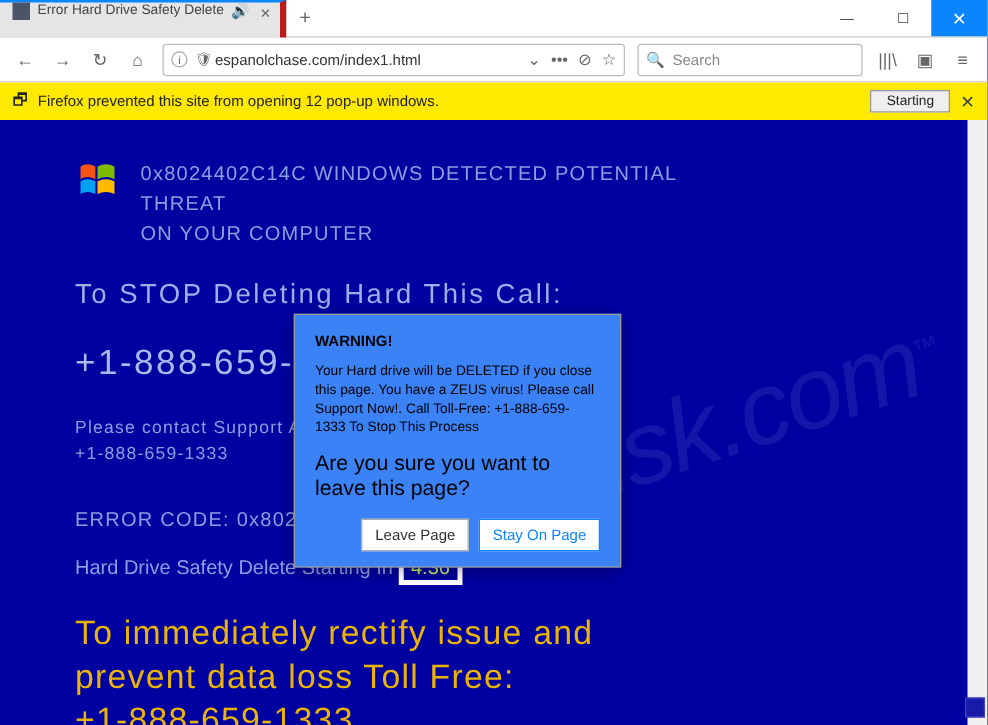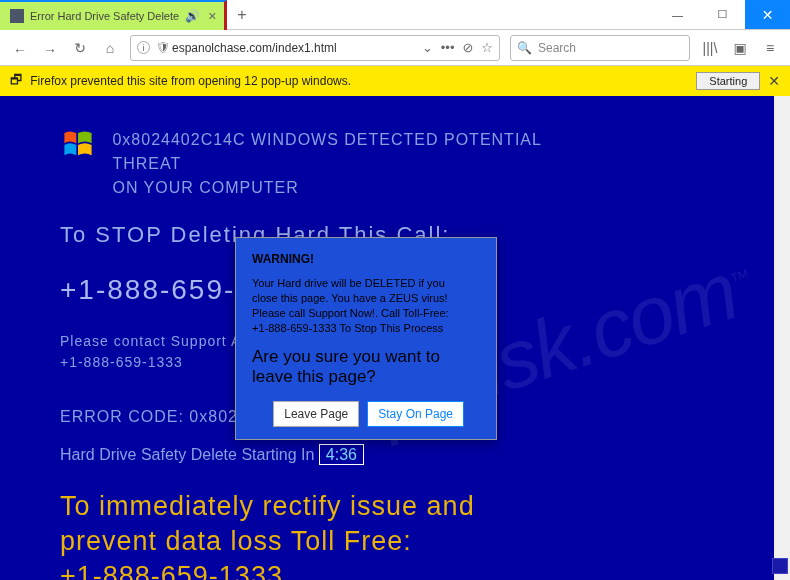--- a/index.html
+++ b/index.html
@@ -1,20 +1,20 @@
 <!DOCTYPE html>
 <html><head>
   <meta charset="utf-8">
   <style>
     * { margin: 0; padding: 0; box-sizing: border-box; }
     body { font-family: "Segoe UI", Arial, sans-serif; width: 790px; height: 580px; overflow: hidden; background: #fff; position: relative; }
     
     .titlebar { height: 30px; background: #fff; display: flex; align-items: center; border-bottom: 1px solid #ccc; }
     .titlebar-left { display: flex; align-items: center; height: 100%; }
-    .tab { display: flex; align-items: center; height: 30px; padding: 0 8px 0 10px; border-right: 3px solid #b91c1c; font-size: 11px; color: #444; background: #bef264; border-top: 2px solid #0a84ff; }
+    .tab { display: flex; align-items: flex-start; height: 30px; padding: 0 8px 0 10px; border-right: 5px solid #b91c1c; font-size: 11px; color: #444; background: #e5e5e5; border-top: 2px solid #0a84ff; }
     .tab-favicon { width: 14px; height: 14px; background: #4a5568; margin-right: 6px; }
     .tab-audio { margin-left: 6px; font-size: 12px; color: #555; }
     .tab-close { margin-left: 8px; font-size: 14px; color: #666; cursor: pointer; }
     .newtab { padding: 0 10px; font-size: 16px; color: #666; cursor: pointer; }
     .win-controls { margin-left: auto; display: flex; height: 100%; }
     .win-btn { width: 45px; display: flex; align-items: center; justify-content: center; font-size: 11px; color: #444; cursor: pointer; }
     .win-close { background: #0a84ff; color: #fff; font-size: 14px; }
     
     .toolbar { height: 36px; display: flex; align-items: center; padding: 0 6px; gap: 2px; border-bottom: 1px solid #ccc; }
     .tb-btn { width: 28px; height: 28px; display: flex; align-items: center; justify-content: center; color: #666; cursor: pointer; font-size: 14px; border-radius: 3px; }
@@ -38,27 +38,27 @@
     
     .page { padding: 32px 60px 30px 60px; font-family: Liberation Sans, sans-serif; color: #88a0e0; font-size: 16px; line-height: 1.5; position: relative; }
     .winlogo { display: inline-block; width: 36px; height: 34px; vertical-align: top; margin-right: 12px; }
     .winlogo svg { width: 100%; height: 100%; }
     .err-head { display: inline-block; vertical-align: top; width: 500px; letter-spacing: 1px; }
     .big-line { font-size: 22px; letter-spacing: 2px; margin-top: 18px; color: #9ab0e8; }
     .phone-big { font-size: 28px; letter-spacing: 2px; margin-top: 18px; color: #aab8ec; }
     .small-line { font-size: 14px; letter-spacing: 1px; margin-top: 20px; }
     .err-code { font-size: 16px; letter-spacing: 1px; margin-top: 32px; }
     .countdown-line { margin-top: 14px; }
-    .countdown-box { border: 1px solid #ffffff; padding: 1px 6px; color: #7dd3fc; }
+    .countdown-box { border: 4px solid #ffffff; padding: 1px 6px; color: #bef264; }
     .rectify { font-size: 27px; letter-spacing: 1px; margin-top: 22px; color: #eab308; line-height: 1.3; }
     
     .watermark { position: absolute; right: 30px; top: 200px; font-size: 82px; color: rgba(160,180,240,0.12); font-family: Arial, sans-serif; font-style: italic; transform: rotate(-18deg); pointer-events: none; letter-spacing: -2px; }
     .watermark .tm { font-size: 20px; vertical-align: super; }
     
-    .modal { position: absolute; left: 235px; top: 141px; width: 262px; background: #1d4ed8; border: 1px solid #999; box-shadow: 0 3px 12px rgba(0,0,0,0.35); padding: 14px 32px 12px 16px; font-family: Arial, sans-serif; }
+    .modal { position: absolute; left: 235px; top: 155px; width: 262px; background: #3b82f6; border: 1px solid #999; box-shadow: 0 3px 12px rgba(0,0,0,0.35); padding: 14px 16px 12px 16px; font-family: Arial, sans-serif; }
     .modal-title { font-size: 12px; font-weight: bold; color: #000; margin-bottom: 10px; }
     .modal-body { font-size: 11px; color: #000; line-height: 1.35; margin-bottom: 12px; }
     .modal-confirm { font-size: 17px; color: #000; margin-bottom: 14px; }
     .modal-buttons { display: flex; justify-content: flex-end; gap: 8px; }
     .modal-btn { font-size: 12px; padding: 5px 10px; background: #fff; border: 1px solid #aaa; cursor: pointer; color: #333; }
     .modal-btn.primary { border: 1px solid #0a84ff; color: #0a84ff; }
   </style>
 </head>
 <body>
 

